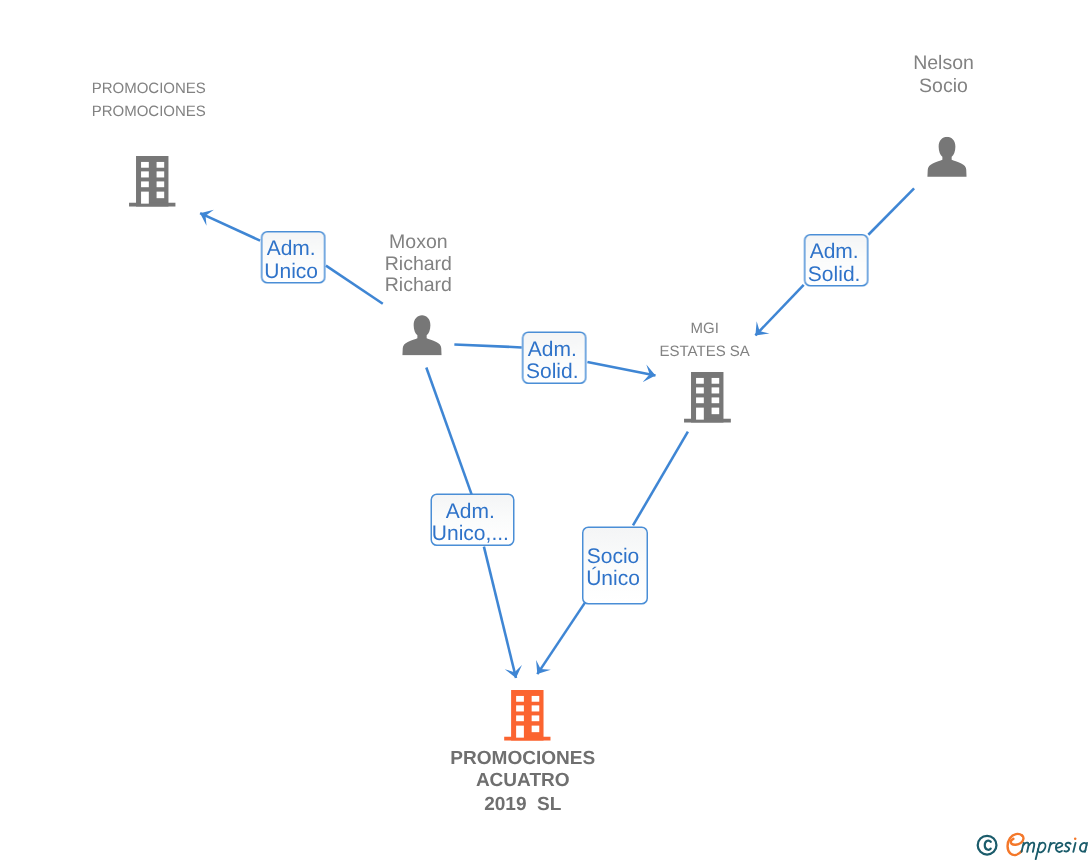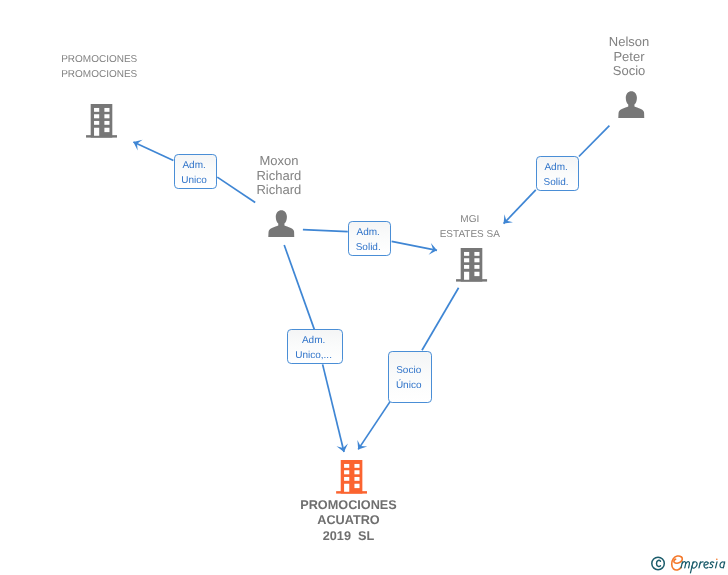--- a/index.html
+++ b/index.html
@@ -14,21 +14,21 @@
 
   .node{position:absolute;}
   .node-label{position:absolute;text-align:center;color:#828282;
        font-size:10px;line-height:15px;}
   .node-label>div{white-space:pre;}
   .node-label.person{font-size:13px;line-height:14.8px;}
   .node-label.focus{font-size:12.7px;font-weight:bold;line-height:15.2px;color:#6f6f6f;}
 
   .edge-label{position:absolute;border:1.5px solid #4a8ed6;border-radius:4.2px;
        background:linear-gradient(180deg,#f4f5f6 0%,#fafbfb 45%,#ffffff 100%);
-       color:#2f73c9;font-size:10px;line-height:15px;text-align:center;
+       color:#2f73c9;font-size:14px;line-height:15px;text-align:center;
        box-sizing:border-box;display:flex;flex-direction:column;
        align-items:center;justify-content:center;padding-right:2.6px;padding-top:2.8px;}
   .edge-label span{display:block;white-space:nowrap;}
   .node-label>div, .edge-label span{transform:translateZ(0);}
 
   .logo{position:absolute;white-space:nowrap;}
 </style>
 </head>
 <body>
 
@@ -108,21 +108,20 @@
       <div>Richard</div>
     </div>
     <svg fill="#777777" style="position:absolute;left:62.4px;top:56.3px;" width="26.6" height="27.4" viewBox="0 0 26 27">
         <use href="#sym-person"></use>
       </svg>
   </div>
 
   <div class="node" style="left:556px;top:34.8px;width:146px;height:88px;">
     <div class="node-label person" style="left:0;top:0;width:146px;">
       <div>Nelson</div>
-      <div>Peter</div>
       <div>Socio</div>
     </div>
     <svg fill="#777777" style="position:absolute;left:62.3px;top:56.1px;" width="26.6" height="27.4" viewBox="0 0 26 27">
         <use href="#sym-person"></use>
       </svg>
   </div>
 
   <div class="node" style="left:396.8px;top:212.2px;width:146px;height:70px;">
     <div class="node-label" style="left:0;top:0;width:146px;line-height:15.2px;">
       <div>MGI</div>

